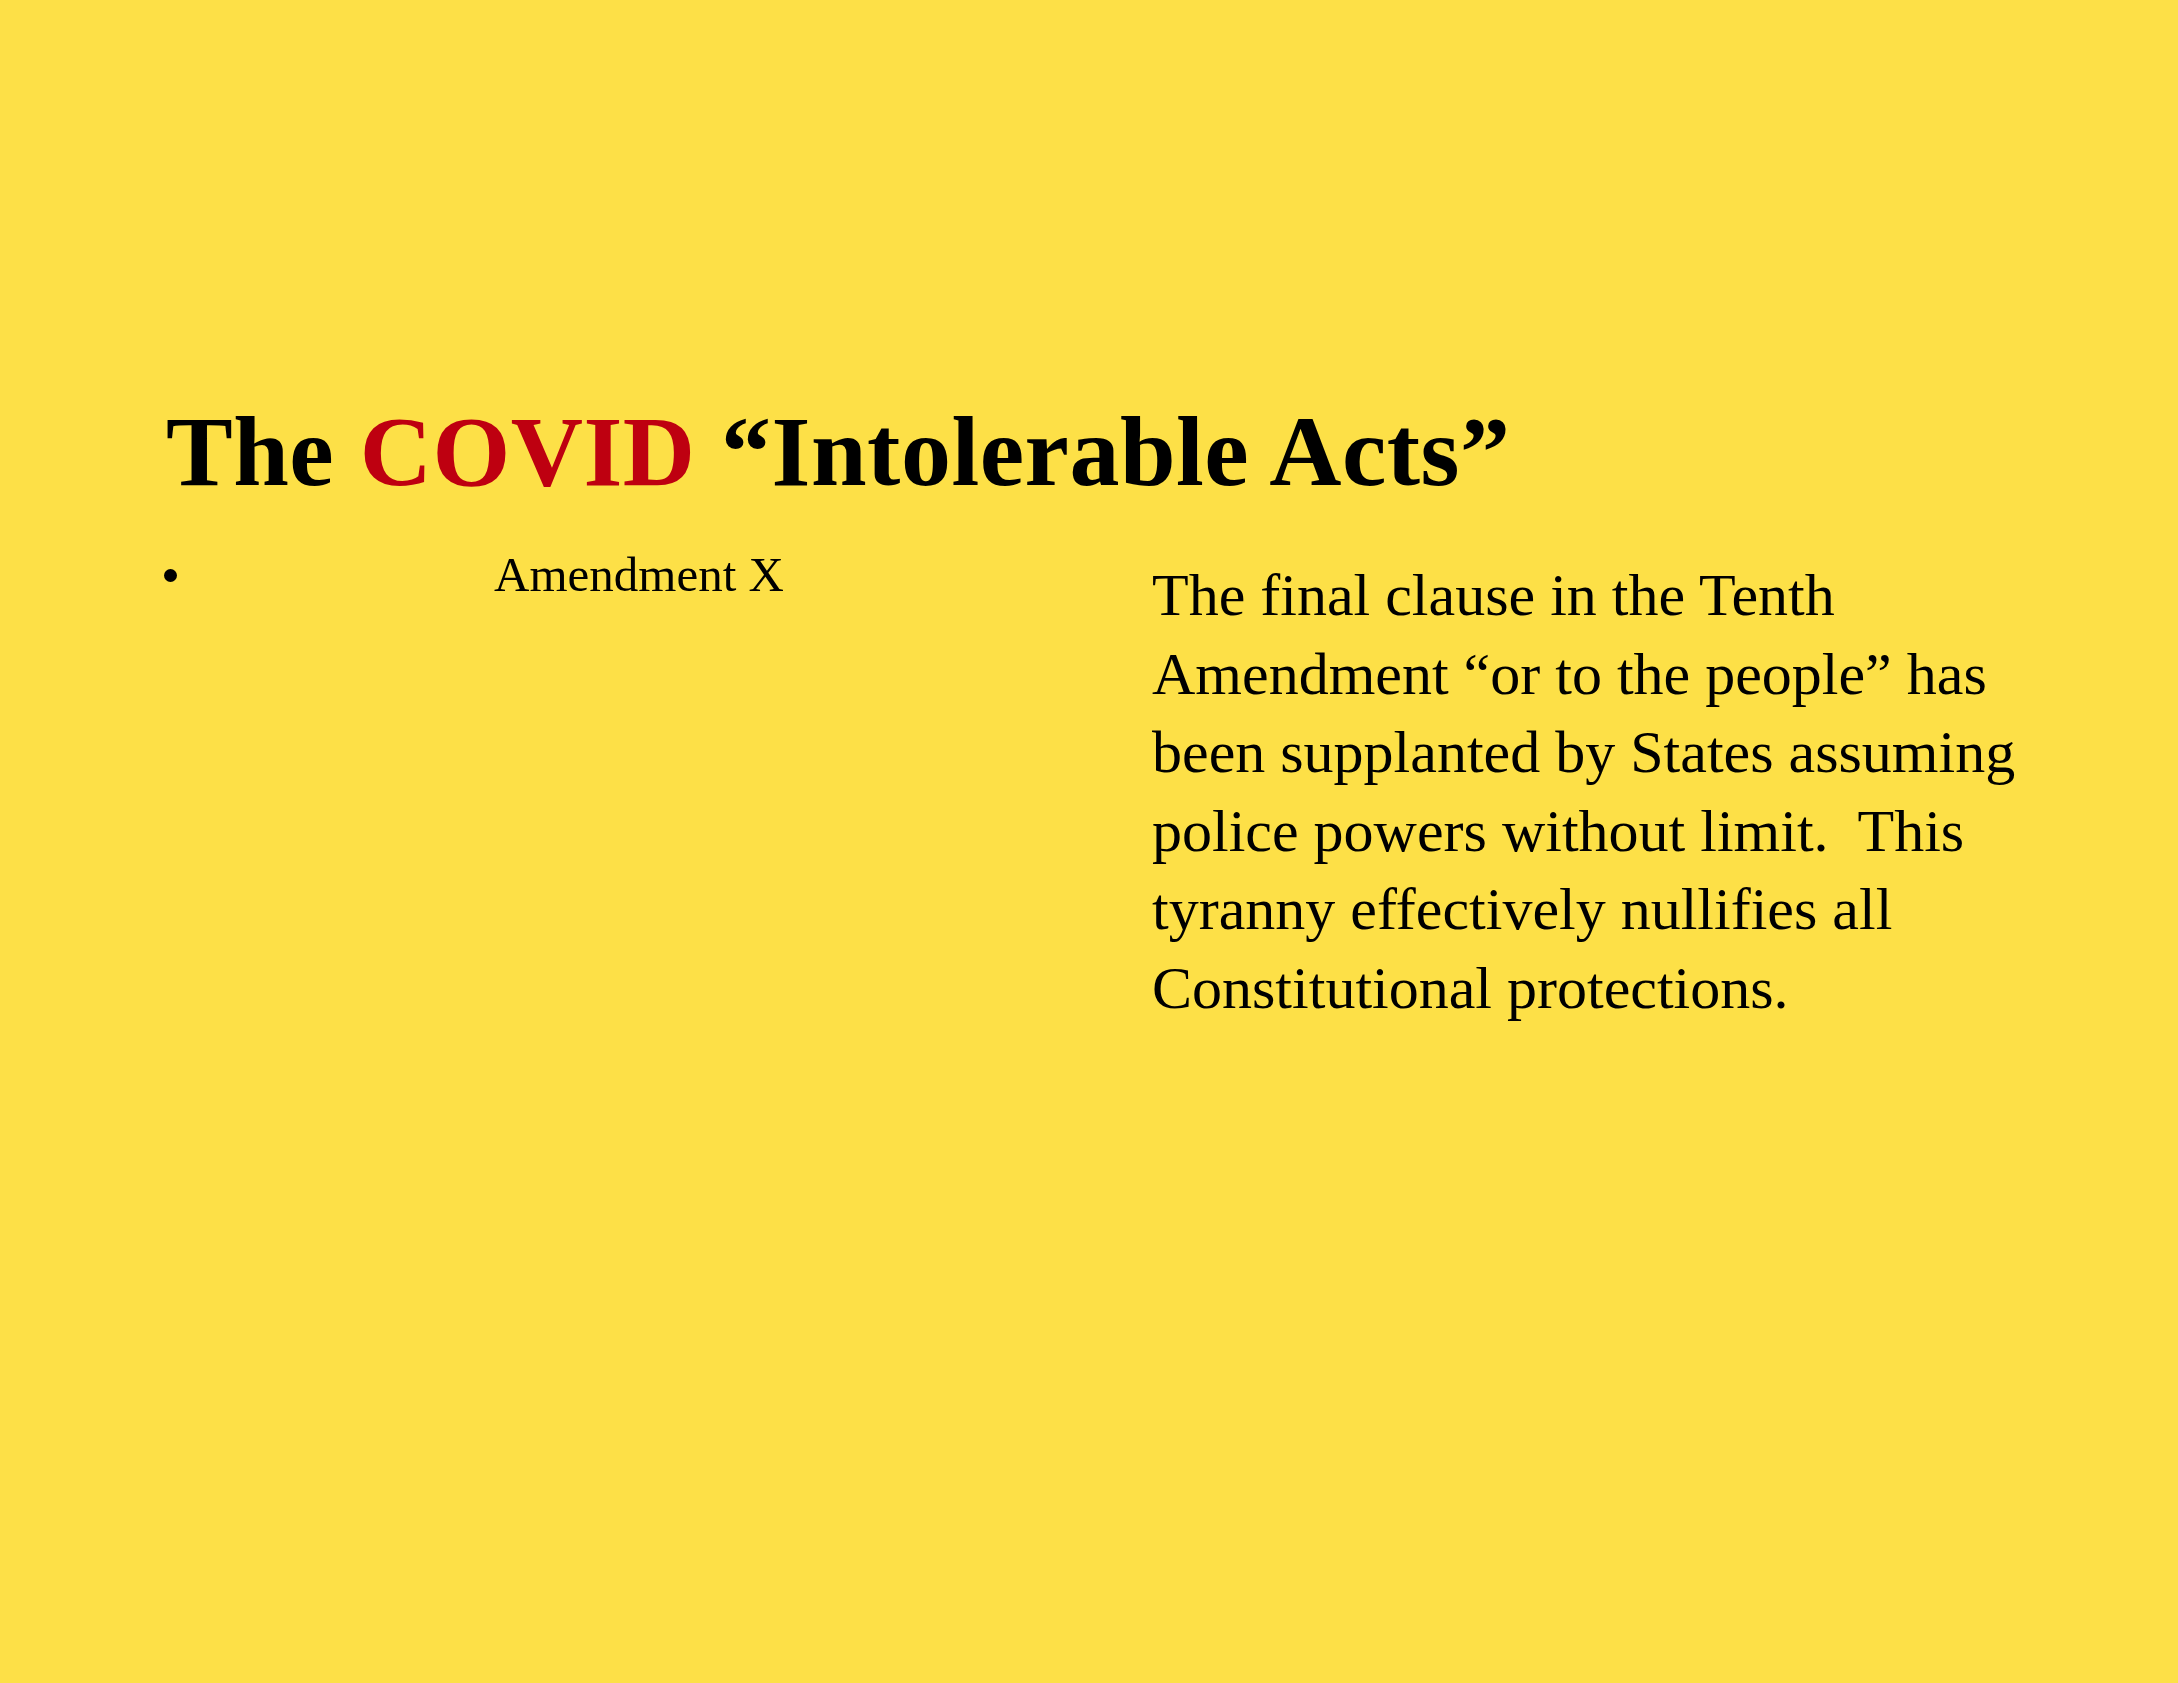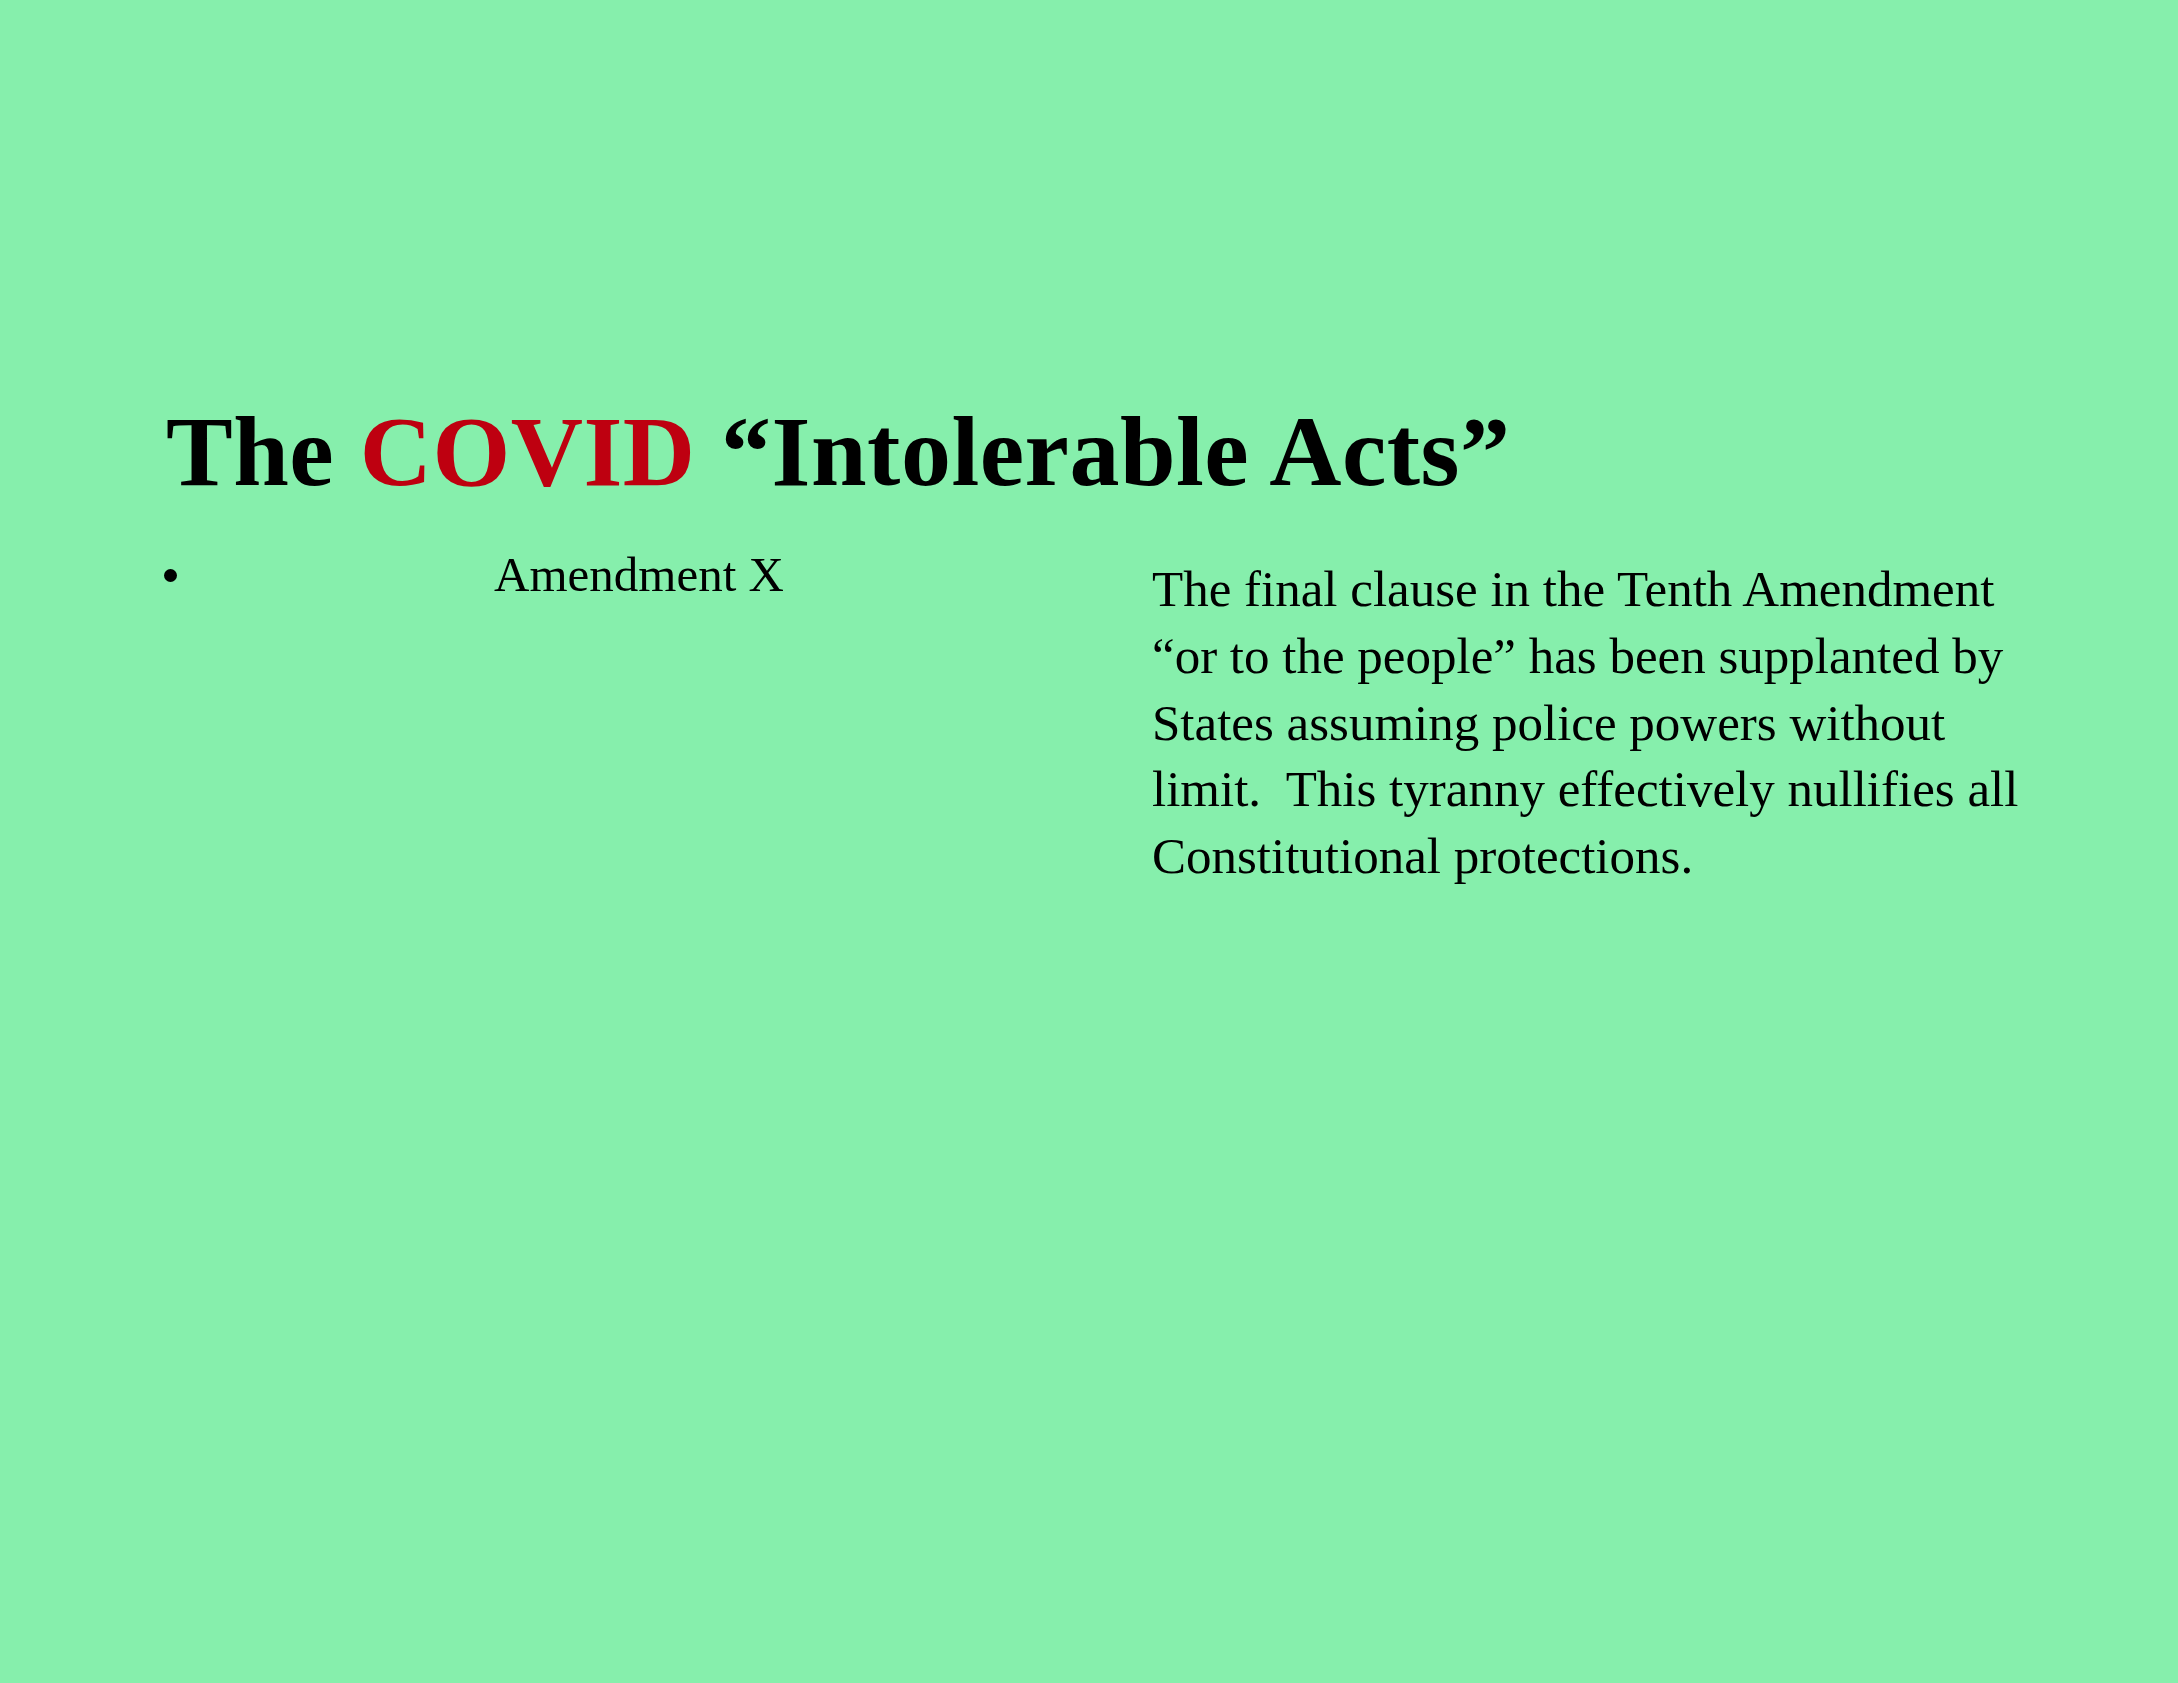--- a/index.html
+++ b/index.html
@@ -9,21 +9,21 @@
   }
   body {
     font-family: "Liberation Serif", "DejaVu Serif", serif;
     color: #000000;
   }
 
   .slide {
     position: relative;
     width: 2178px;
     height: 1683px;
-    background: #86efac;
+    background: #fde047;
     overflow: hidden;
   }
 
   
   .slide-title {
     position: absolute;
     left: 166px;
     top: 327px;
     width: 1881px;
     font-size: 100px;
@@ -98,21 +98,21 @@
     width: 11px;
     height: 11px;
     border-radius: 50%;
     background: #000000;
   }
 
   .dim-period { color: #7a7a7a; }
 
   
   .right-para {
-    font-size: 51px;
+    font-size: 60px;
     line-height: 1.31;
     margin: 0;
     white-space: pre-wrap;
   }
 </style>
 </head>
 <body>
 
 <div class="slide">
 

